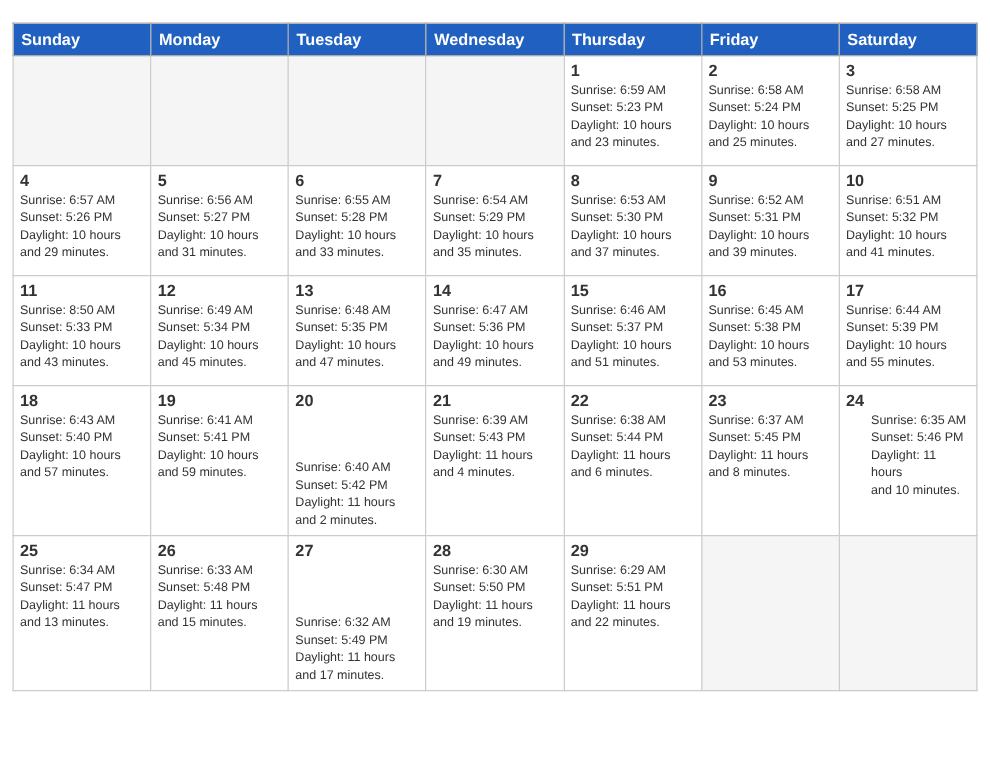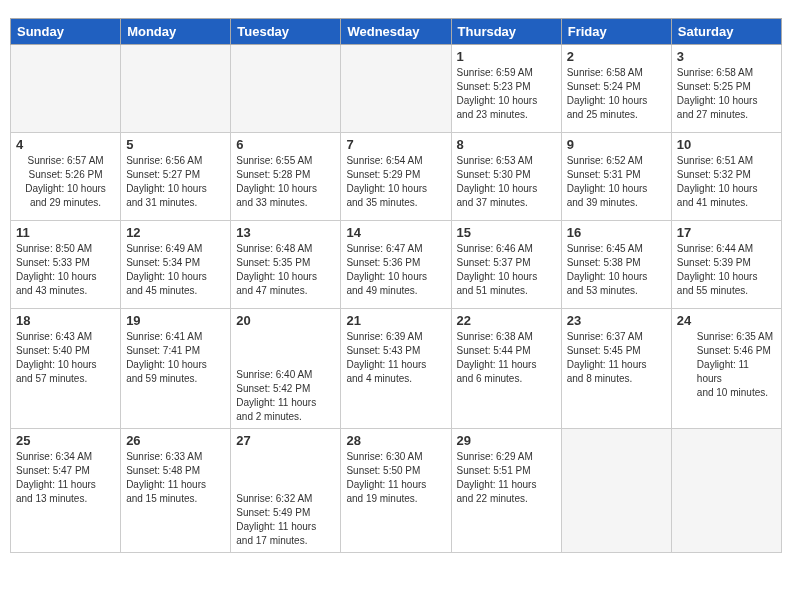--- a/index.html
+++ b/index.html
@@ -120,21 +120,21 @@
             <span class="day-num">3</span>
             <div class="day-info" style="white-space: pre-line;">Sunrise: 6:58 AM
 Sunset: 5:25 PM
 Daylight: 10 hours
 and 27 minutes.</div>
           </td>
         </tr>
         <tr>
           <td>
             <span class="day-num">4</span>
-            <div class="day-info" style="white-space: pre-line; text-align: center;">Sunrise: 6:57 AM
+            <div class="day-info" style="white-space: pre-line;">Sunrise: 6:57 AM
 Sunset: 5:26 PM
 Daylight: 10 hours
 and 29 minutes.</div>
           </td>
           <td>
             <span class="day-num">5</span>
             <div class="day-info" style="white-space: pre-line;">Sunrise: 6:56 AM
 Sunset: 5:27 PM
 Daylight: 10 hours
 and 31 minutes.</div>
@@ -230,21 +230,21 @@
           <td>
             <span class="day-num">18</span>
             <div class="day-info" style="white-space: pre-line;">Sunrise: 6:43 AM
 Sunset: 5:40 PM
 Daylight: 10 hours
 and 57 minutes.</div>
           </td>
           <td>
             <span class="day-num">19</span>
             <div class="day-info" style="white-space: pre-line;">Sunrise: 6:41 AM
-Sunset: 7:41 PM
+Sunset: 5:41 PM
 Daylight: 10 hours
 and 59 minutes.</div>
           </td>
           <td>
             <span class="day-num">20</span>
             <div class="day-info" style="white-space: pre-line; margin-top: 40px;">Sunrise: 6:40 AM
 Sunset: 5:42 PM
 Daylight: 11 hours
 and 2 minutes.</div>
           </td>

